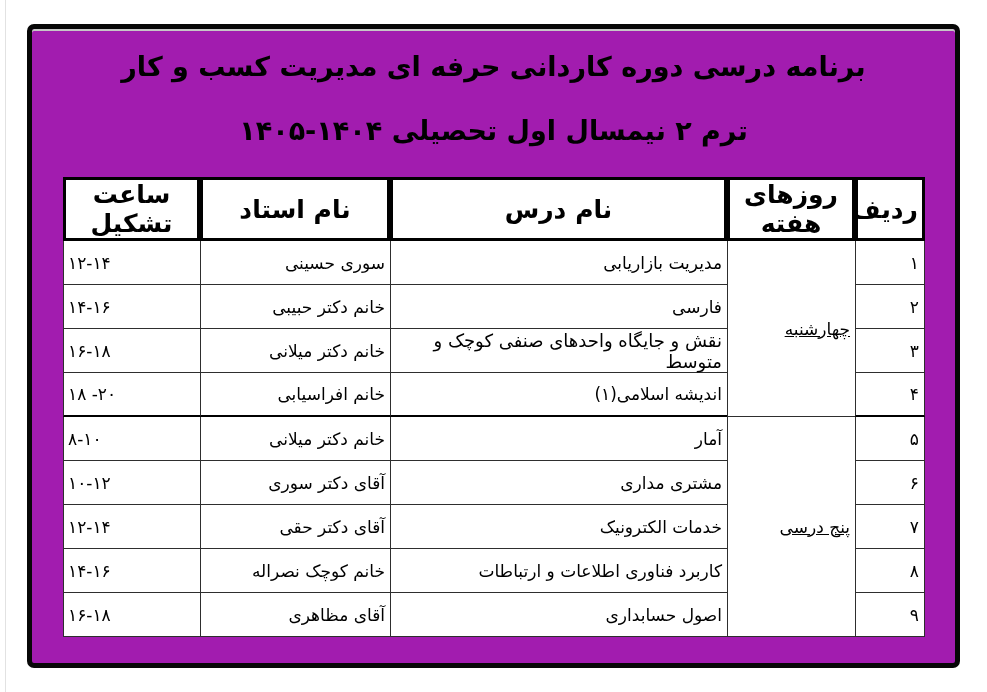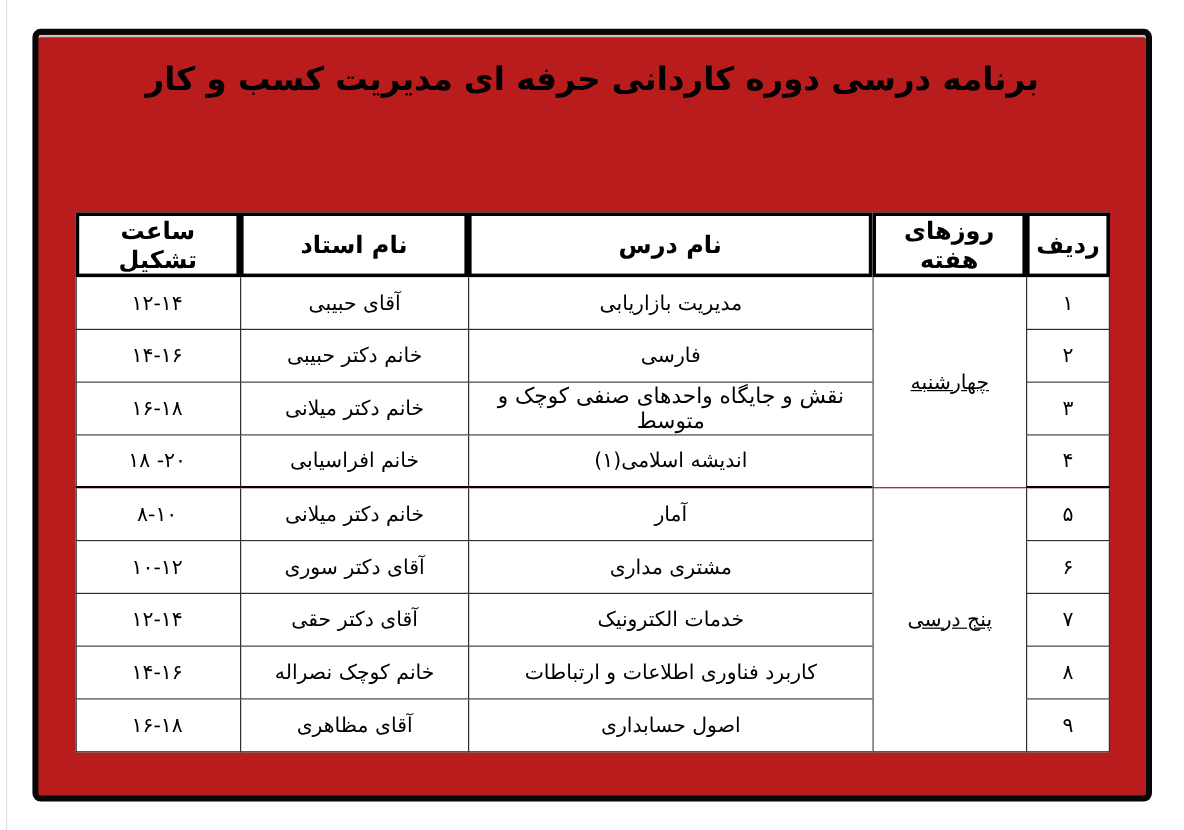--- a/index.html
+++ b/index.html
@@ -29,21 +29,21 @@
   .sheet {
     position: absolute;
     left: 27px;
     top: 24px;
     width: 933px;
     height: 644px;
     box-sizing: border-box;
     border: 5px solid #070707;
     border-radius: 7px;
     box-shadow: inset 0 2px 0 0 #c6c6c6;
-    background: #b91c1c;
+    background: #a21caf;
   }
   .title-1, .title-2 {
     position: absolute;
     left: 0;
     right: 0;
     text-align: center;
     direction: rtl;
     font-weight: 800;
     font-size: 27px;
     letter-spacing: 0.2px;
@@ -58,32 +58,31 @@
     width: 862px;
     border-collapse: separate;
     border-spacing: 0;
     direction: rtl;
     table-layout: fixed;
   }
   table.schedule th {
     box-sizing: border-box;
     border: 3px solid #000;
     height: 52px;
-    font-size: 20px;
+    font-size: 25px;
     font-weight: bold;
     text-align: center;
     vertical-align: middle;
     background: #fff;
     padding: 0 4px;
   }
   table.schedule td {
     box-sizing: border-box;
     height: 44px;
     font-size: 17px;
-    text-align: center;
     vertical-align: middle;
     padding: 0 5px;
     border-left: 1px solid #2e2e2e;
     border-bottom: 1px solid #2e2e2e;
     background: #fff;
   }
   td.c-num { border-right: 1px solid #2e2e2e; font-size: 16px; }
   td.c-day { font-size: 18px; text-decoration: underline; }
   td.c-time {
     direction: ltr;
@@ -97,20 +96,21 @@
 </style>
 </head>
 <body>
 
 <div class="canvas">
   <div class="page-edge"></div>
 
   <div class="sheet">
 
     <div class="title-1">برنامه درسی دوره کاردانی حرفه ای مدیریت کسب و کار</div>
+    <div class="title-2">ترم ۲ نیمسال اول تحصیلی ۱۴۰۴-۱۴۰۵</div>
 
     <table class="schedule">
       <colgroup>
         <col style="width:70px">
         <col style="width:128px">
         <col style="width:337px">
         <col style="width:190px">
         <col style="width:137px">
       </colgroup>
       <thead>
@@ -121,21 +121,21 @@
           <th>نام استاد</th>
           <th>ساعت تشکیل</th>
         </tr>
       </thead>
       <tbody>
 
         <tr>
           <td class="c-num">۱</td>
           <td class="c-day" rowspan="4">چهارشنبه</td>
           <td class="c-course">مدیریت بازاریابی</td>
-          <td class="c-prof">آقای حبیبی</td>
+          <td class="c-prof">سوری حسینی</td>
           <td class="c-time">۱۲-۱۴</td>
         </tr>
         <tr>
           <td class="c-num">۲</td>
           <td class="c-course">فارسی</td>
           <td class="c-prof">خانم دکتر حبیبی</td>
           <td class="c-time">۱۴-۱۶</td>
         </tr>
         <tr>
           <td class="c-num">۳</td>

